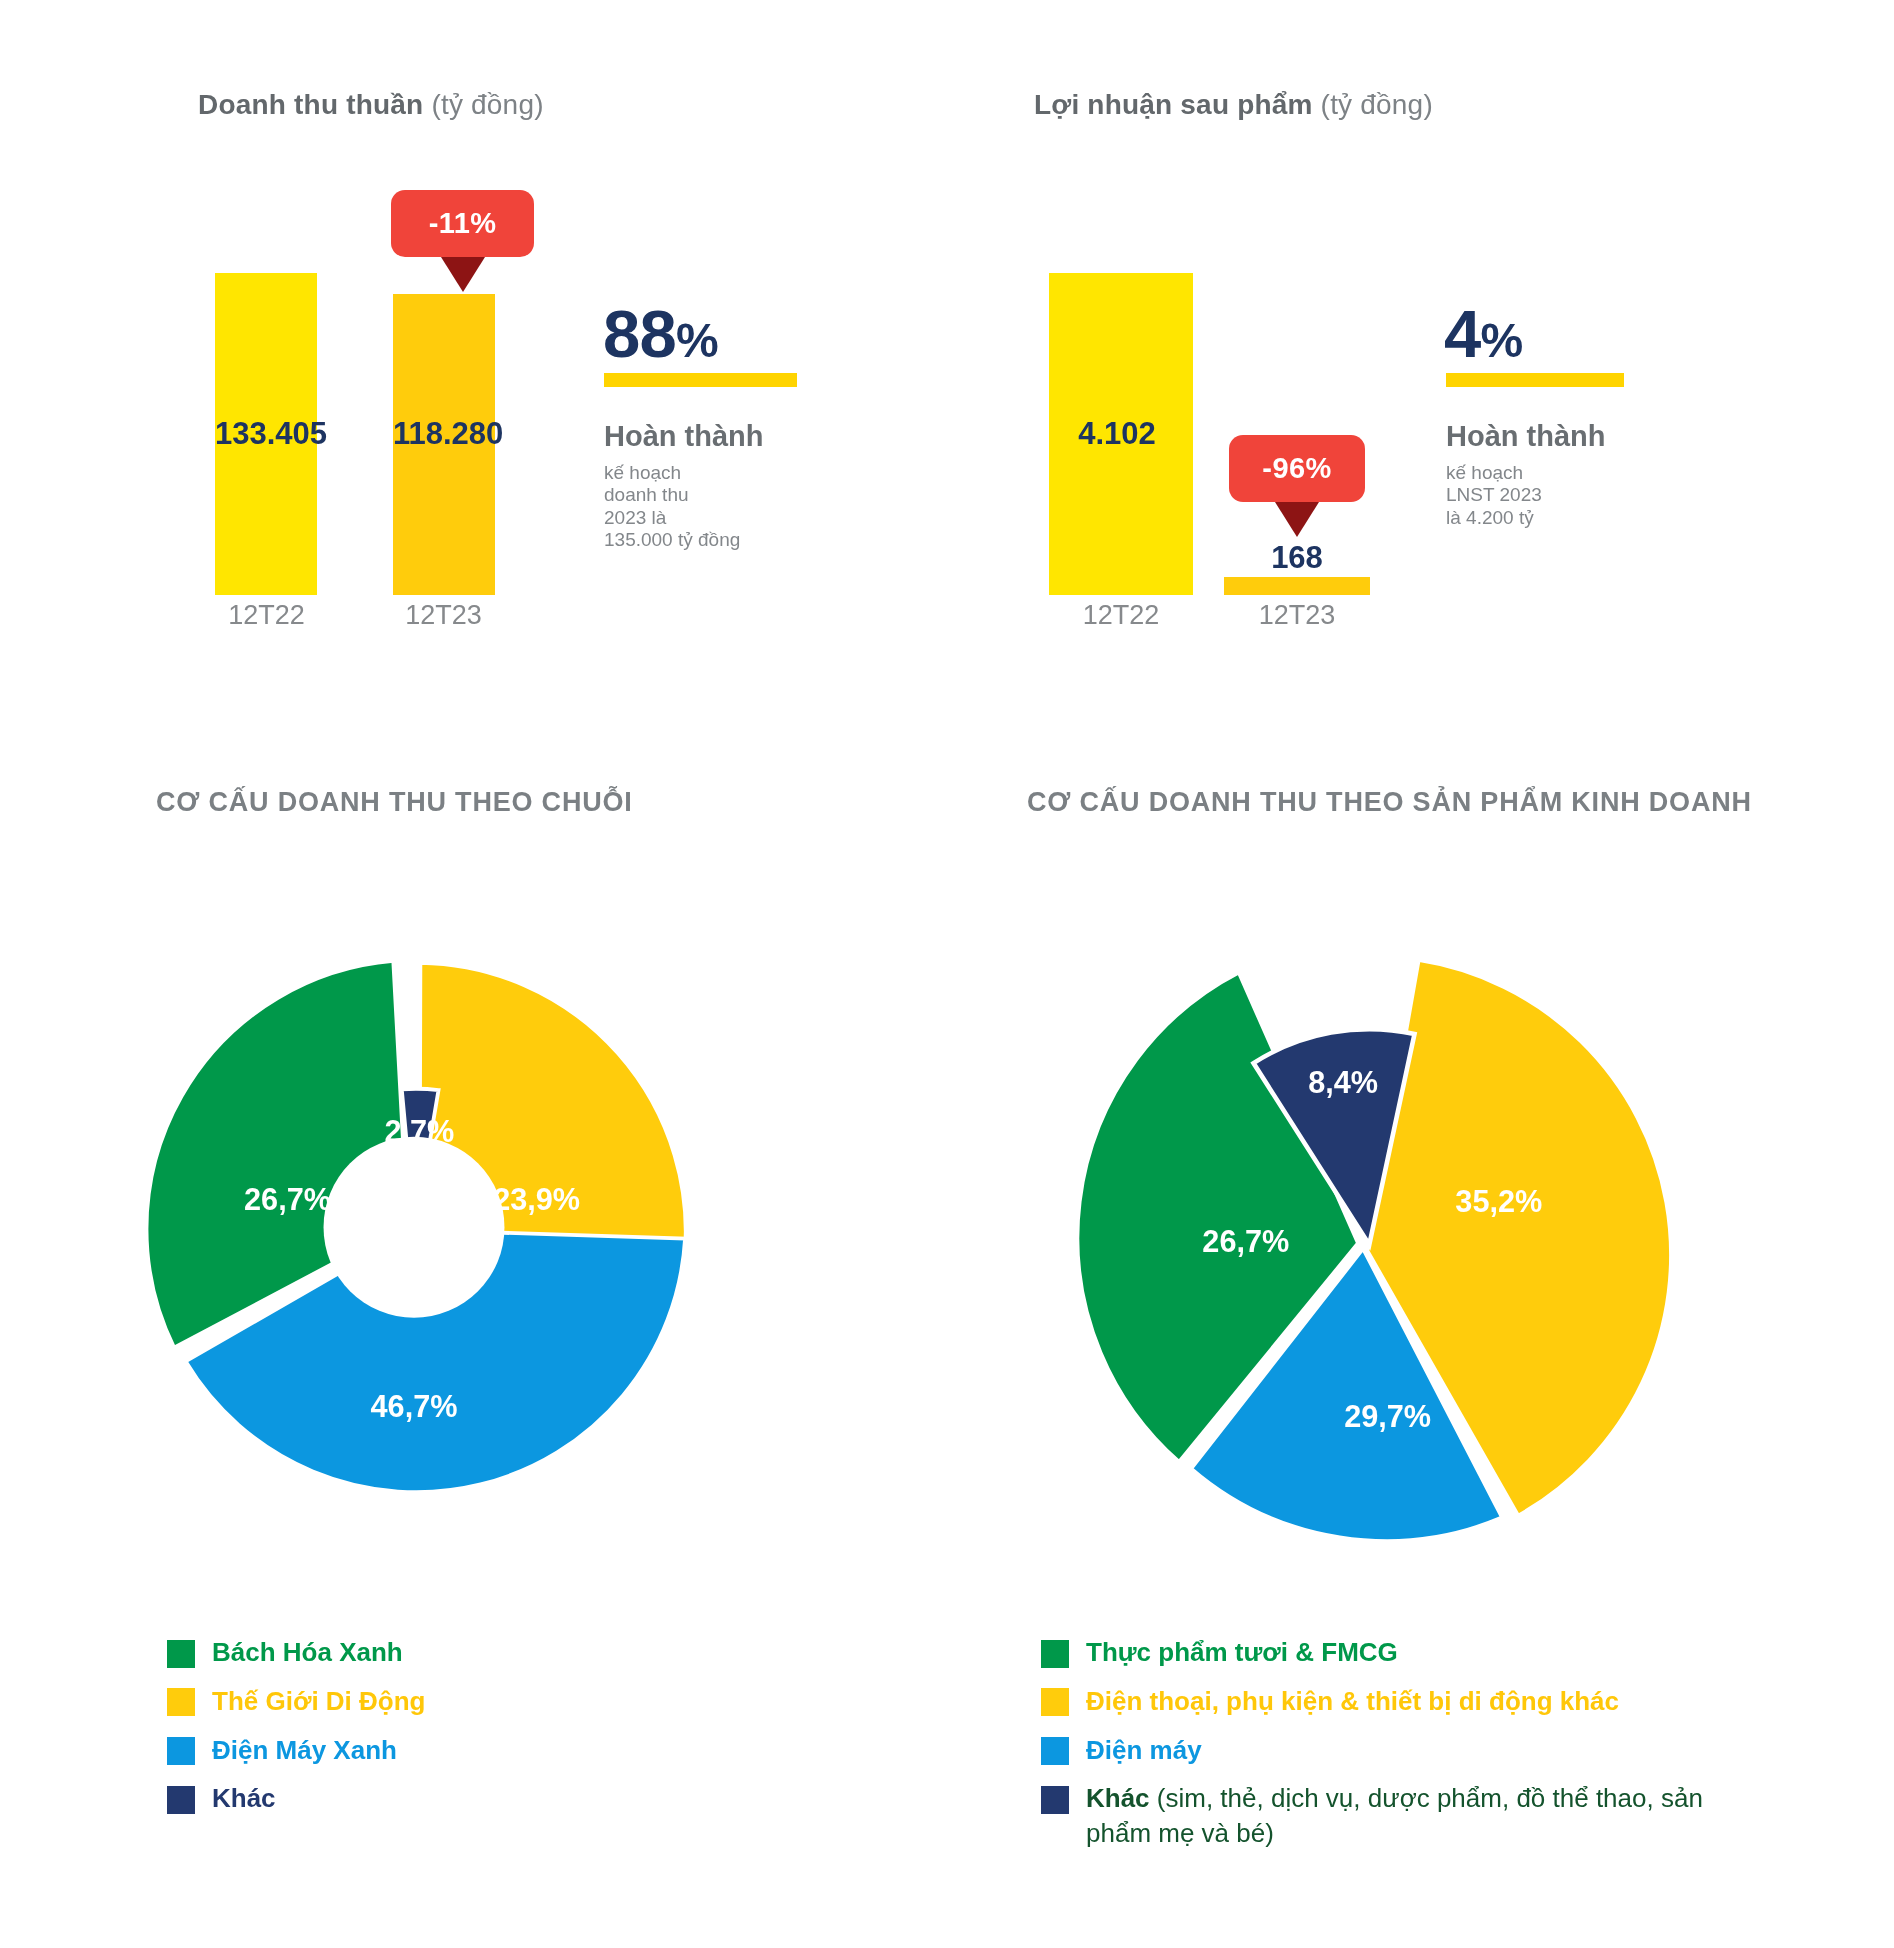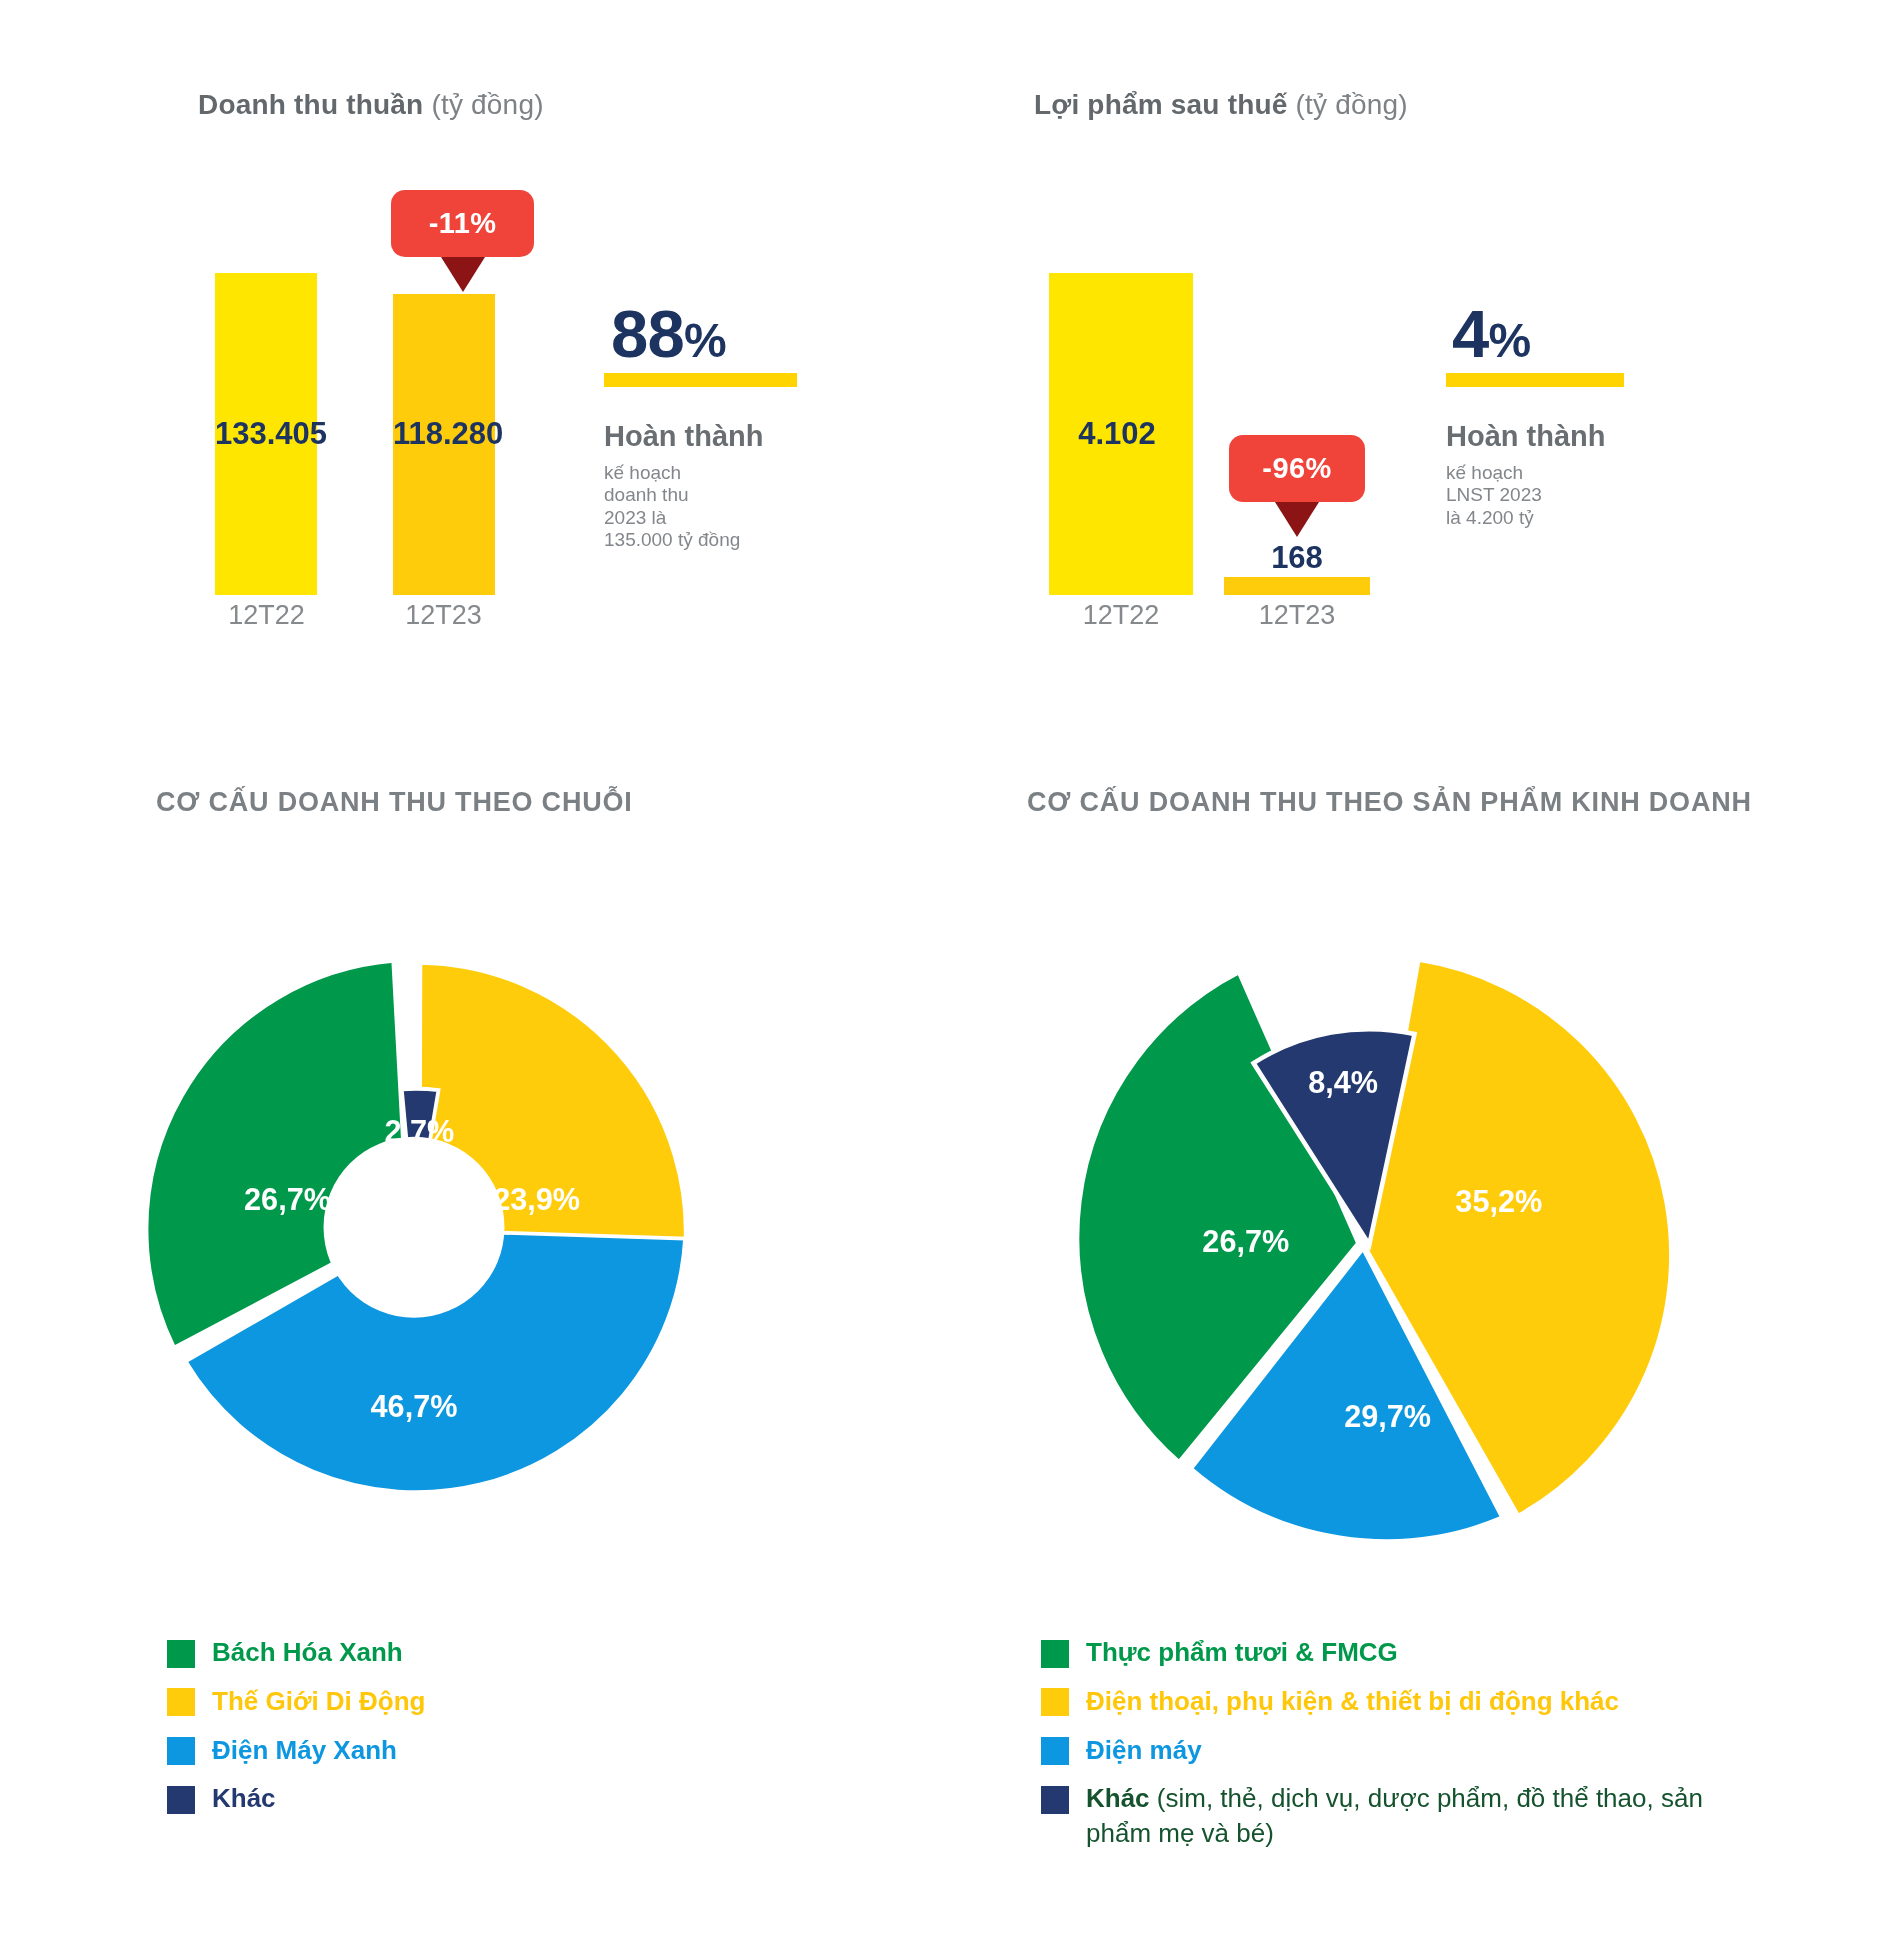--- a/index.html
+++ b/index.html
@@ -64,21 +64,20 @@
   }
 
   
   .pct-big{
     position:absolute;
     font-size:67px;
     font-weight:bold;
     color:#1d3461;
     white-space:nowrap;
     letter-spacing:-0.8px;
-    margin-left:8px;
   }
   .pct-big em{font-style:normal;font-size:48px;}
   .pct-rule{position:absolute;height:14px;background:#ffd400;}
   .done-head{
     position:absolute;
     font-size:29px;
     font-weight:bold;
     color:#696e72;
     white-space:nowrap;
   }
@@ -151,21 +150,21 @@
   <span>88</span><em>%</em>
 </div>
 <div class="pct-rule" style="left:604px;top:373px;width:193px;"></div>
 <div class="done-head" style="left:604px;top:420px;">Hoàn thành</div>
 <div class="done-body" style="left:604px;top:462px;width:253px;white-space:pre-line;">kế hoạch
 doanh thu
 2023 là
 135.000 tỷ đồng</div>
 
 <div class="kpi-title" style="left:1034px;top:89px;">
-  <b>Lợi phẩm sau thuế</b><span> (tỷ đồng)</span>
+  <b>Lợi nhuận sau phẩm</b><span> (tỷ đồng)</span>
 </div>
 
 <div class="bar" style="left:1049px;top:273px;width:144px;height:322px;background:#FFE600;"></div>
 <div class="bar-value" style="left:1049px;top:416px;width:136px;">4.102</div>
 <div class="axis-label" style="left:1058px;top:600px;width:126px;">12T22</div>
 
 <div class="bar" style="left:1224px;top:577px;width:146px;height:17.6px;background:#FFCC0C;"></div>
 <div class="bar-value" style="left:1224px;top:540px;width:146px;">168</div>
 <div class="axis-label" style="left:1234px;top:600px;width:126px;">12T23</div>
 

